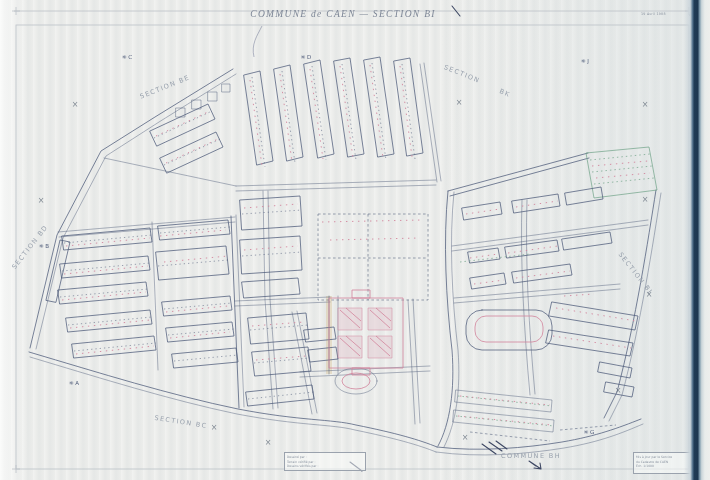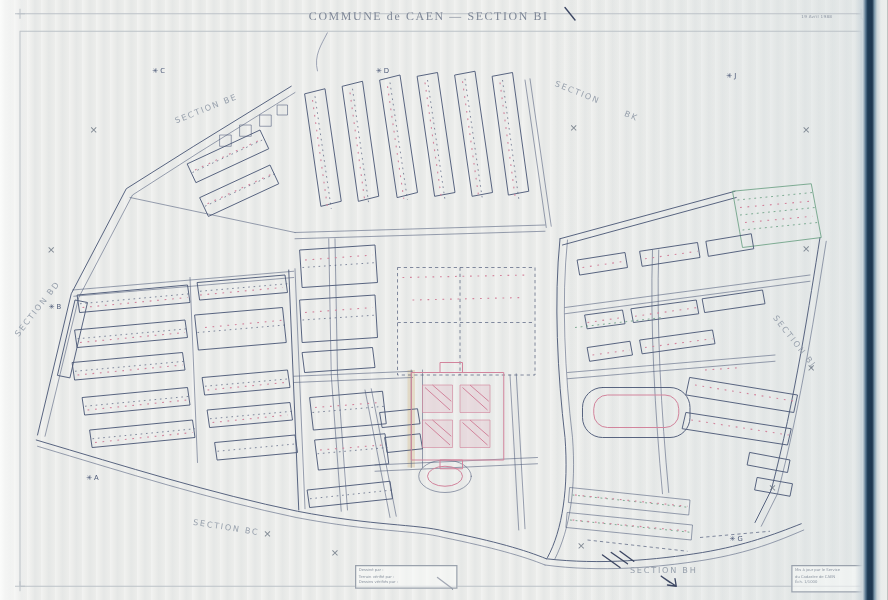--- a/index.html
+++ b/index.html
@@ -27,21 +27,21 @@
   .pen{stroke:#3d4763;fill:none;stroke-width:1.1;stroke-linecap:round;}
   .pen2{stroke:#6a7390;fill:none;stroke-width:.5;}
 
   
   #annotations{position:absolute;inset:0;z-index:3;}
   .sec-label{position:absolute;font-size:6.5px;letter-spacing:1.4px;color:#98a1ad;white-space:nowrap;}
   .star{position:absolute;font-size:5.5px;color:#4e5b79;white-space:nowrap;}
   .cross{position:absolute;font-size:8px;color:#5f6a78;opacity:.75;}
 
   .map-title{position:absolute;left:0;right:24px;top:9px;z-index:4;text-align:center;
-    font-family:"Liberation Serif",serif;font-size:9.5px;
+    font-family:"Liberation Serif",serif;font-style:italic;font-size:9.5px;
     letter-spacing:1.3px;color:#7d8696;}
   .date-note{position:absolute;left:641px;top:12px;z-index:4;font-size:6px;color:#8a93a0;
     transform:scale(.55);transform-origin:left top;letter-spacing:.4px;white-space:nowrap;}
   .info-box{position:absolute;z-index:4;border:1px solid #9aa2ad;background:rgba(250,251,250,.55);
     padding:1px 2px;color:#8a93a0;}
   .legend-box{left:284px;top:452px;width:76px;height:15px;}
   .stamp-box{left:633px;top:452px;width:60px;height:18px;}
   .info-line{font-size:6px;transform:scale(.5);transform-origin:left top;line-height:9px;height:4.5px;white-space:nowrap;}
 
   
@@ -155,21 +155,21 @@
     </g>
   </svg>
 
   <div id="annotations">
       <div class="sec-label" style="left: 165px; top: 87px; transform: translate(-50%, -50%) rotate(-22deg);">SECTION BE</div>
       <div class="sec-label" style="left: 462px; top: 74px; transform: translate(-50%, -50%) rotate(22deg);">SECTION</div>
       <div class="sec-label" style="left: 505px; top: 93px; transform: translate(-50%, -50%) rotate(22deg);">BK</div>
       <div class="sec-label" style="left: 30px; top: 247px; transform: translate(-50%, -50%) rotate(-52deg);">SECTION BD</div>
       <div class="sec-label" style="left: 636px; top: 274px; transform: translate(-50%, -50%) rotate(52deg);">SECTION BL</div>
       <div class="sec-label" style="left: 181px; top: 422px; transform: translate(-50%, -50%) rotate(9deg);">SECTION BC</div>
-      <div class="sec-label" style="left: 531px; top: 456px; transform: translate(-50%, -50%);">SECTION BH</div>
+      <div class="sec-label" style="left: 531px; top: 456px; transform: translate(-50%, -50%);">COMMUNE BH</div>
       <div class="star" style="left: 127px; top: 57px; transform: translate(-50%, -50%);">✳ C</div>
       <div class="star" style="left: 306px; top: 57px; transform: translate(-50%, -50%);">✳ D</div>
       <div class="star" style="left: 585px; top: 61px; transform: translate(-50%, -50%);">✳ J</div>
       <div class="star" style="left: 44px; top: 246px; transform: translate(-50%, -50%);">✳ B</div>
       <div class="star" style="left: 74px; top: 383px; transform: translate(-50%, -50%);">✳ A</div>
       <div class="star" style="left: 589px; top: 432px; transform: translate(-50%, -50%);">✳ G</div>
       <div class="cross" style="left: 75px; top: 104px; transform: translate(-50%, -50%);">×</div>
       <div class="cross" style="left: 459px; top: 102px; transform: translate(-50%, -50%);">×</div>
       <div class="cross" style="left: 645px; top: 104px; transform: translate(-50%, -50%);">×</div>
       <div class="cross" style="left: 41px; top: 200px; transform: translate(-50%, -50%);">×</div>

